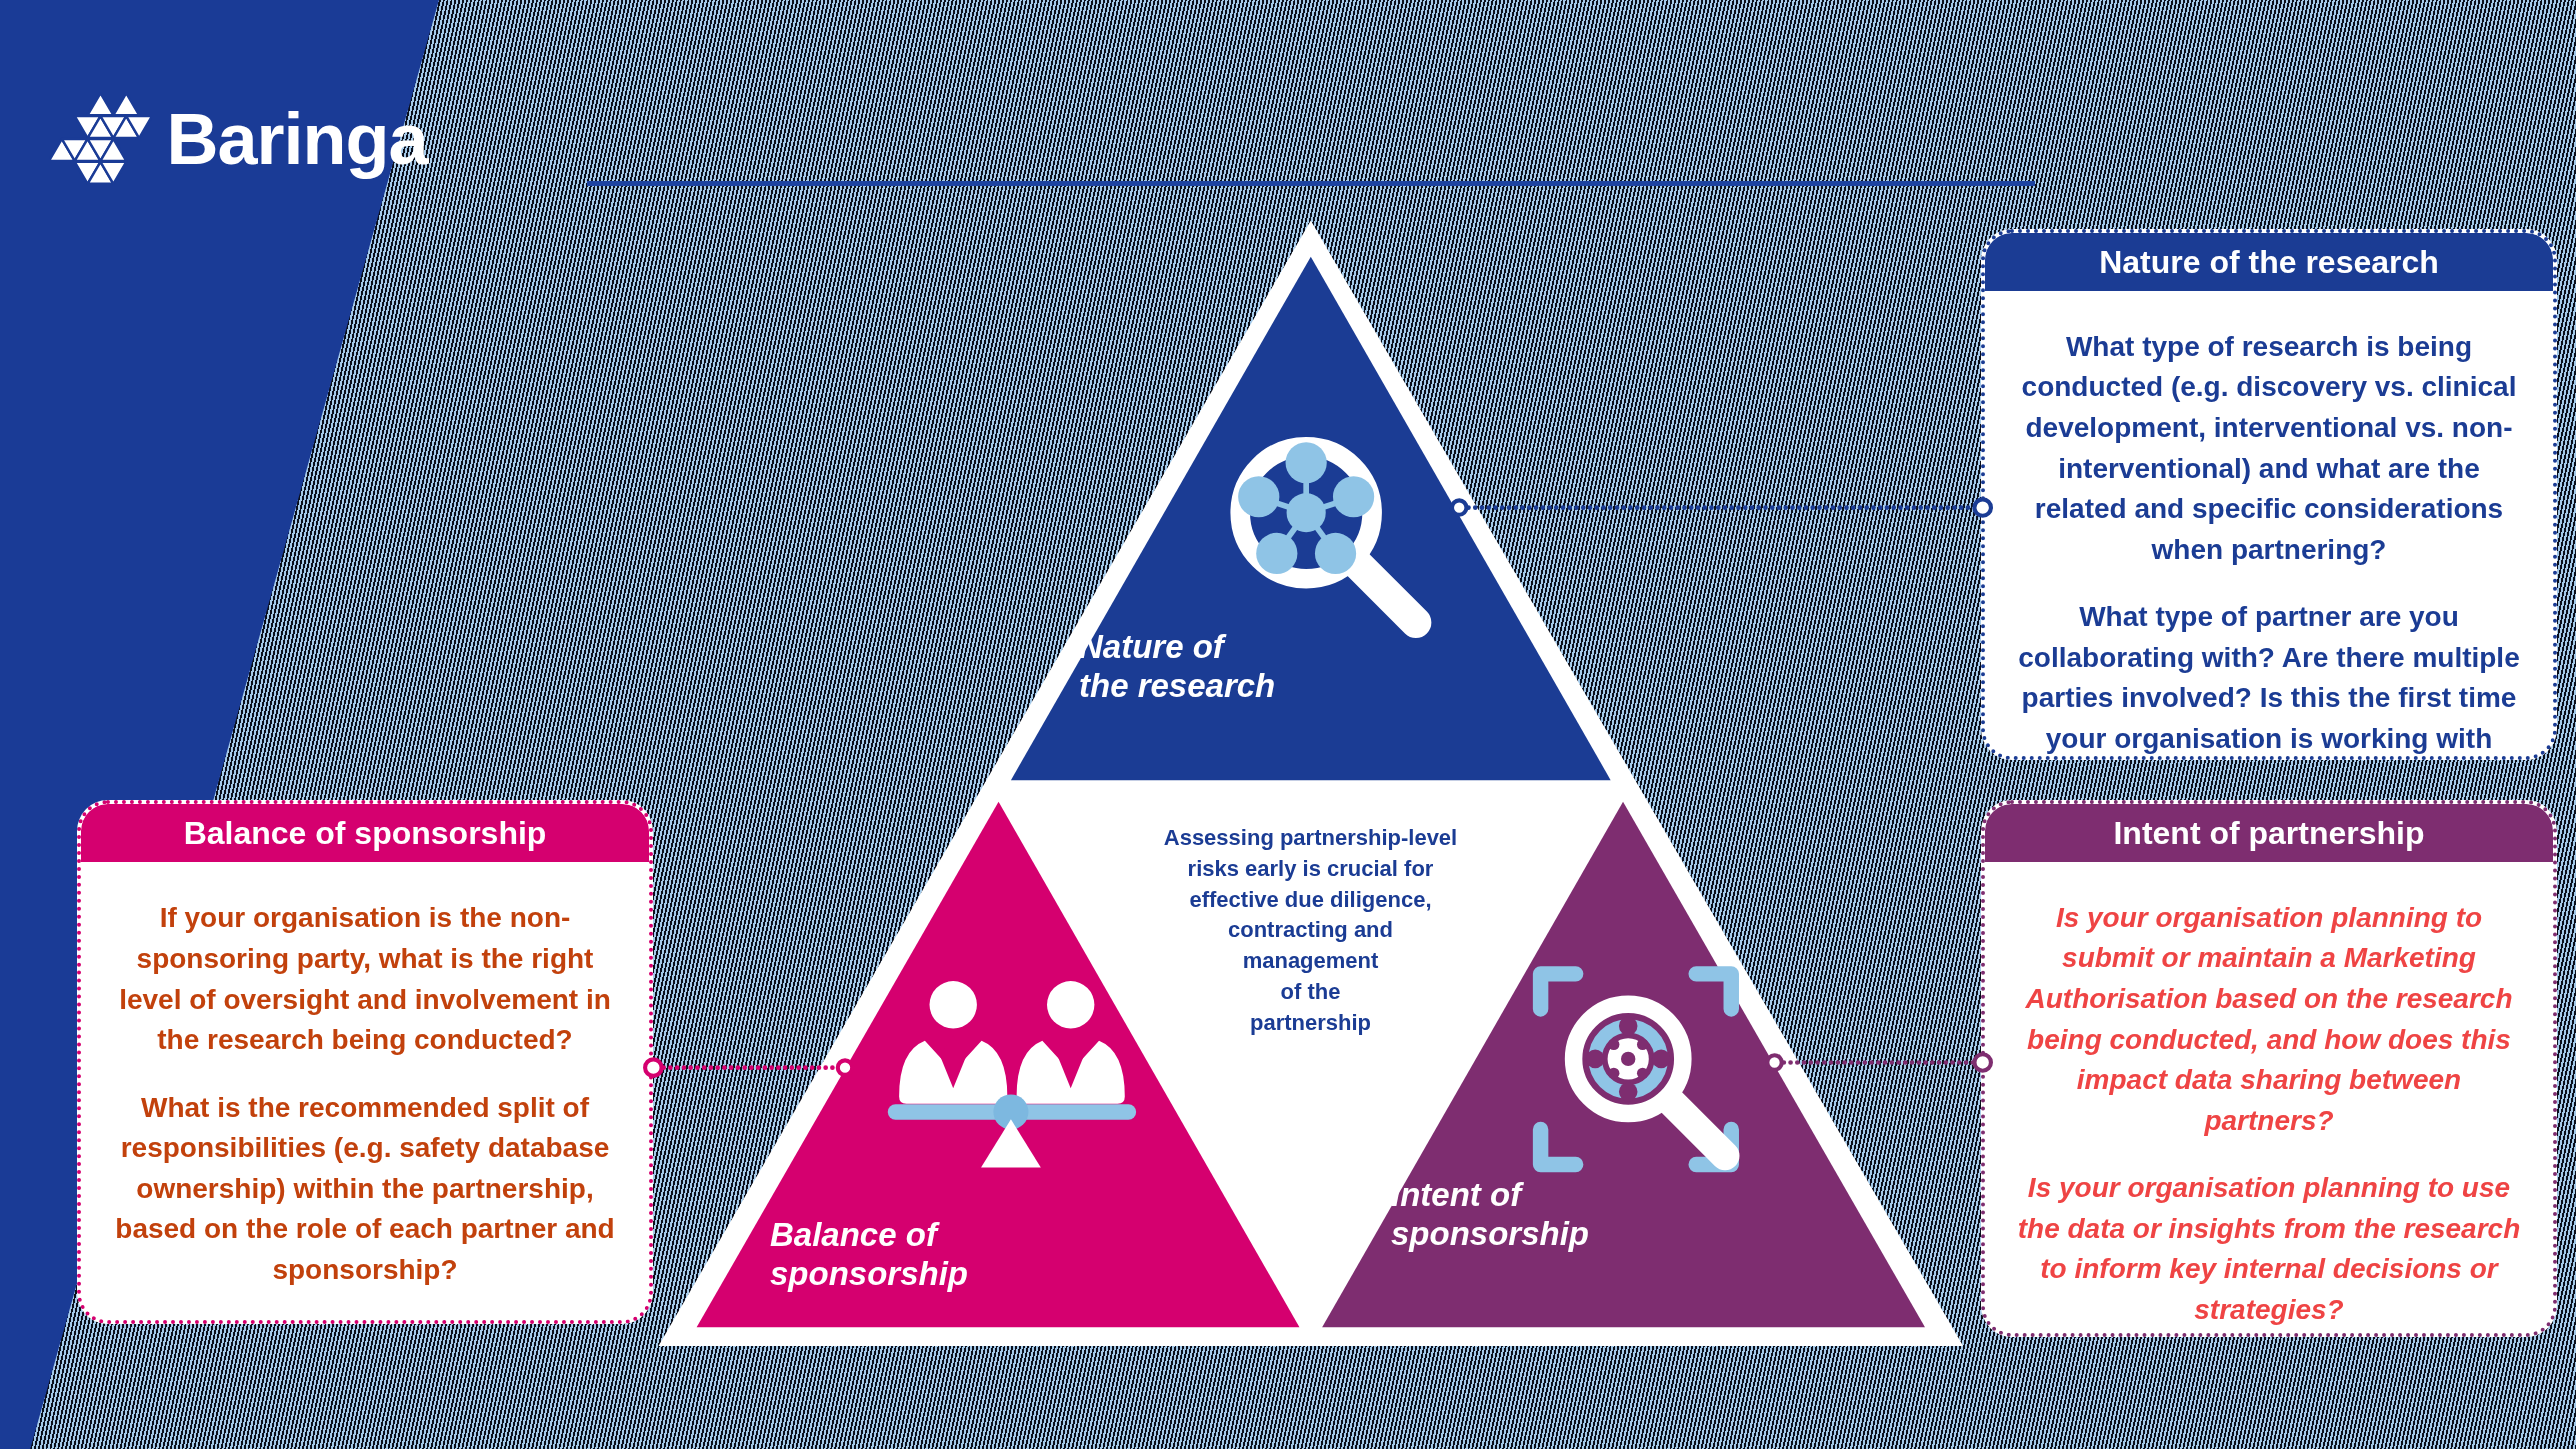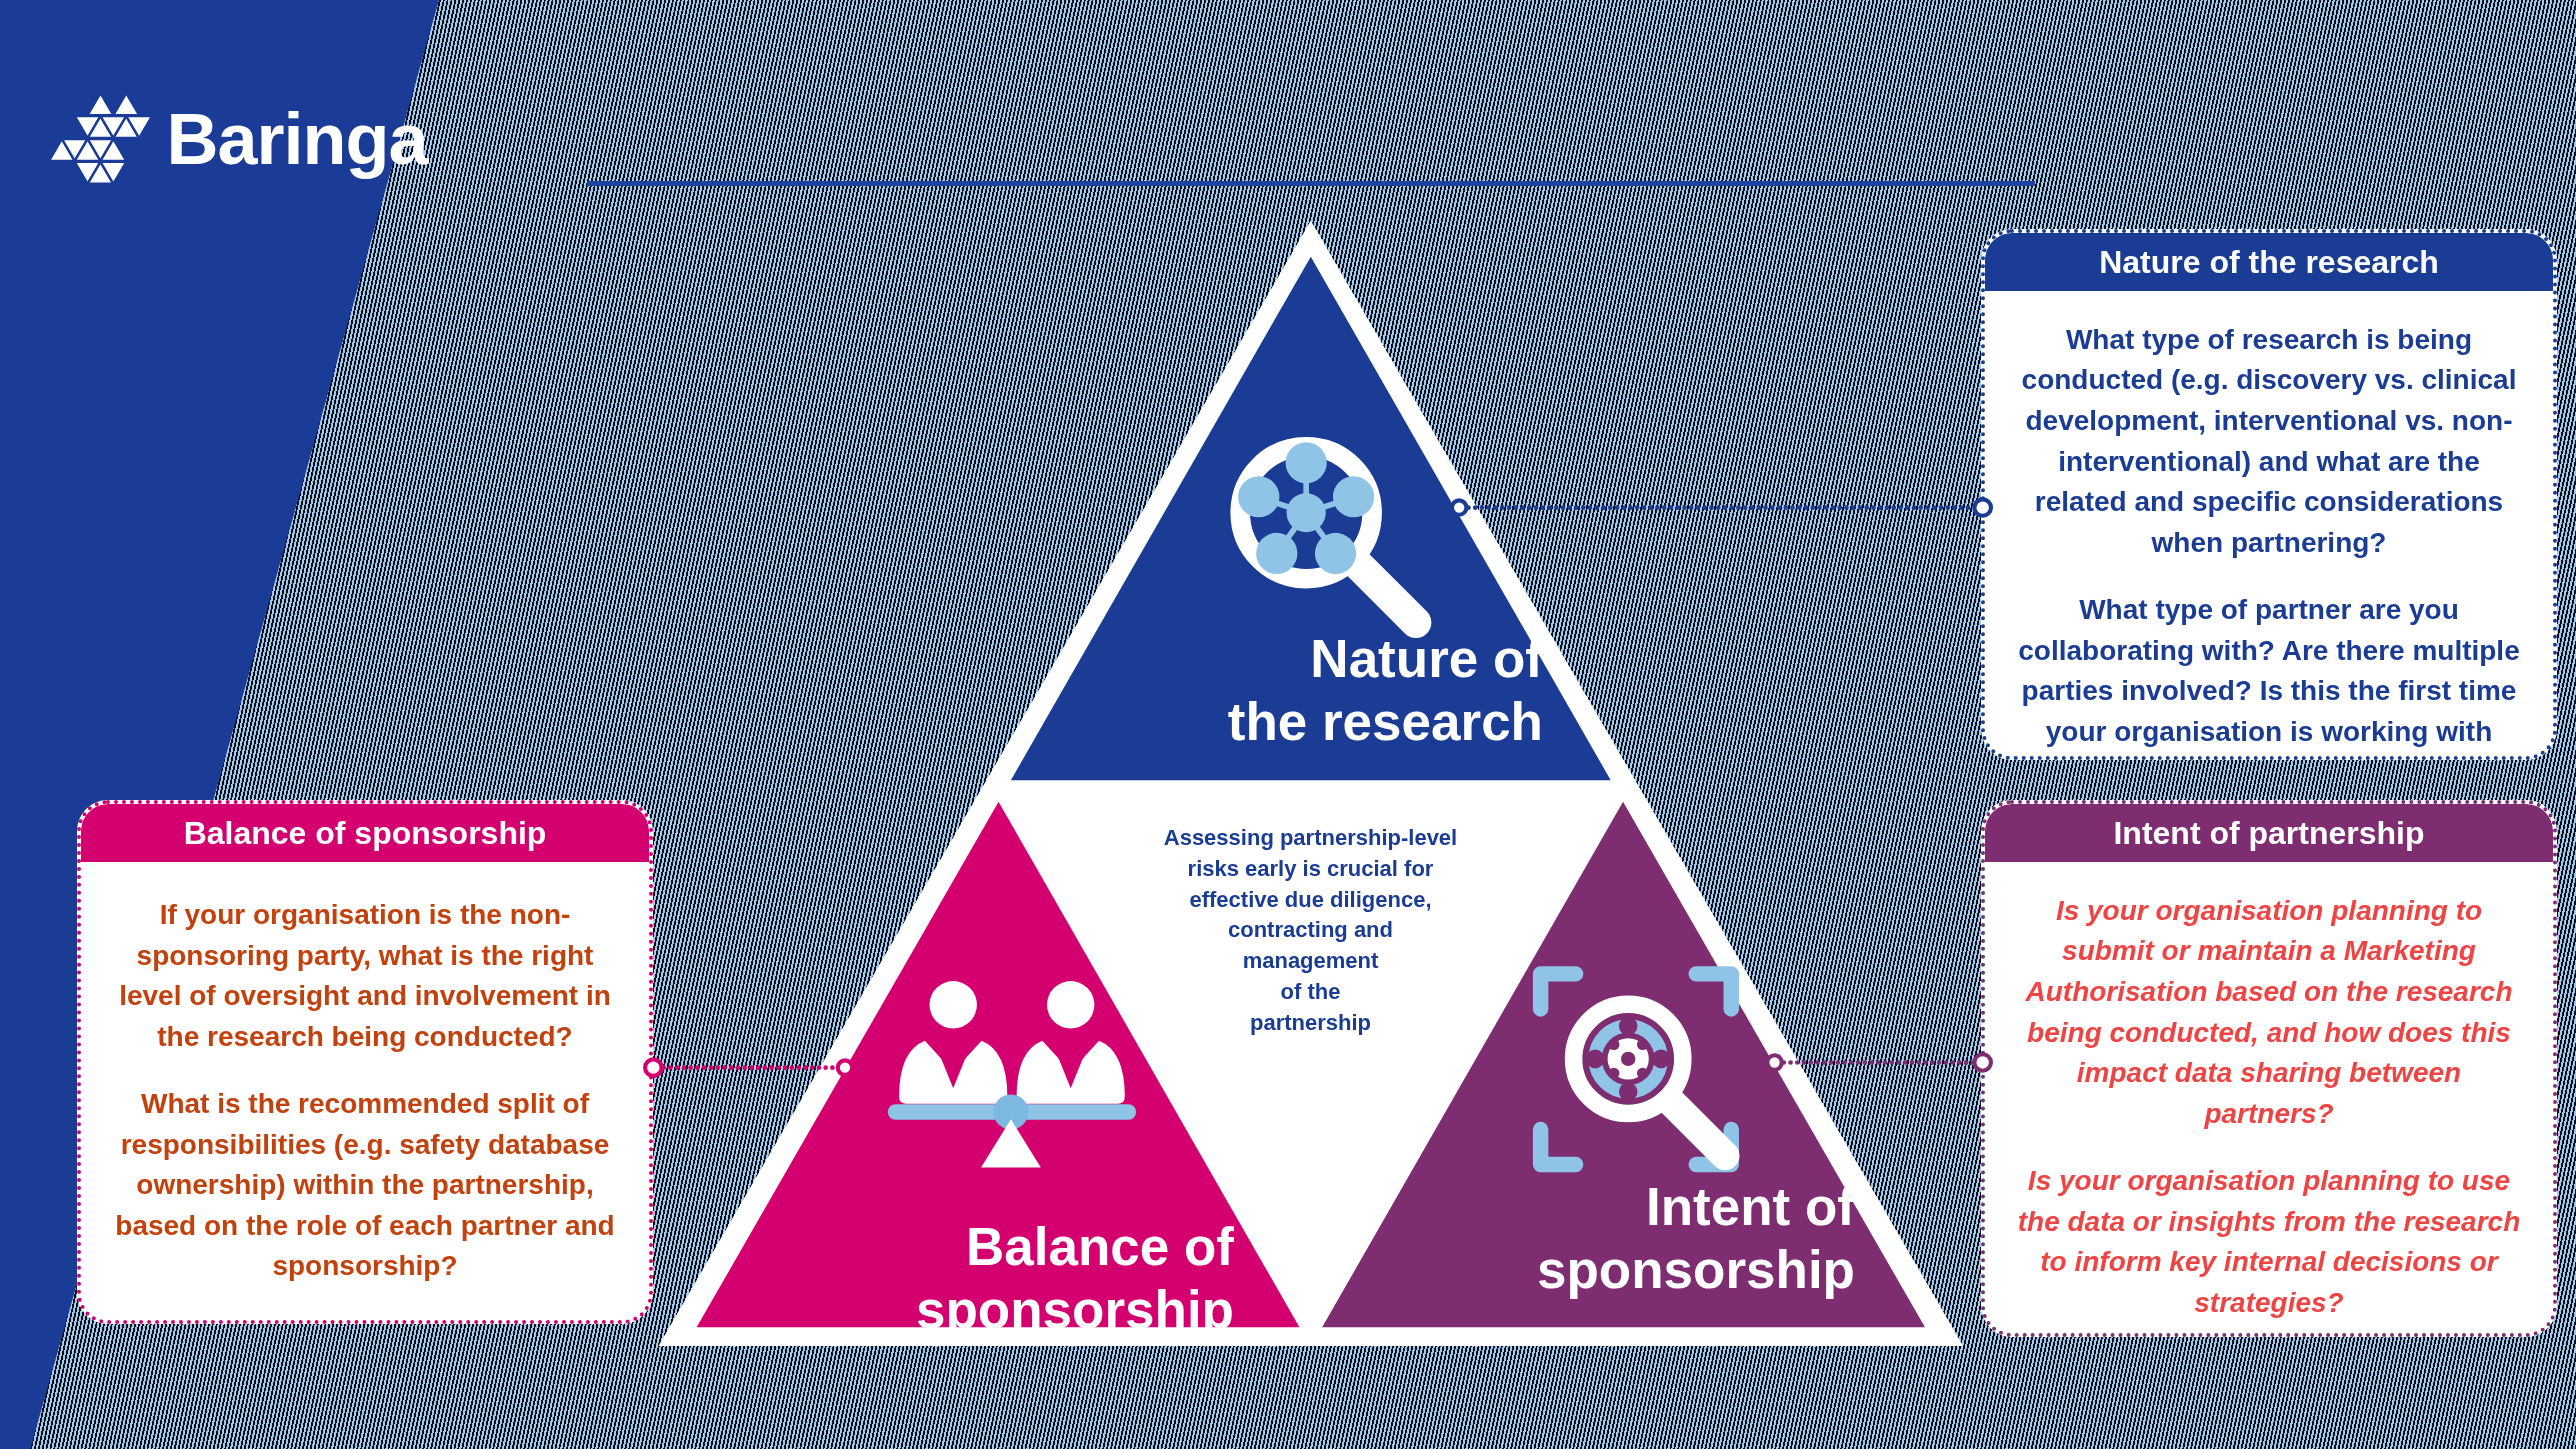--- a/index.html
+++ b/index.html
@@ -22,22 +22,22 @@
     position:absolute;left:587px;top:101px;width:1448px;text-align:center;
     color:#1b3c94;font-size:65px;letter-spacing:-0.5px;white-space:nowrap;
   }
   .title-underline{
     position:absolute;left:587px;top:181px;width:1448px;height:4.6px;background:#1d43a0;
   }
   
   .tri-layer{position:absolute;left:0;top:0;}
   
   .tri-label{
-    position:absolute;width:464px;text-align:right;color:#ffffff;
-    font-size:53px;line-height:1.18;white-space:pre-line;
+    position:absolute;width:464px;text-align:left;color:#ffffff;
+    font-size:33px;line-height:1.18;white-space:pre-line;font-style:italic;
   }
   .label-nature{left:1079px;top:628px;}
   .label-balance{left:770px;top:1216px;}
   .label-intent{left:1391px;top:1176px;}
   .center-text{
     position:absolute;left:1053px;top:823px;width:515px;text-align:center;
     color:#1b3c94;font-size:22px;line-height:1.4;white-space:pre-line;
   }
   
   .callout{
@@ -49,21 +49,21 @@
   .callout-intent{left:1981px;top:800px;height:537px;border:4.1px dotted #7e2d70;}
   .callout-header{
     height:58px;flex:0 0 auto;display:flex;align-items:center;justify-content:center;
     color:#ffffff;font-size:32px;border-radius:26px 26px 0 0;
   }
   .callout-nature .callout-header{background:#1b3c94;}
   .callout-balance .callout-header{background:#d5006f;}
   .callout-intent .callout-header{background:#7e2d70;}
   .callout-body{
     flex:1 1 auto;display:flex;flex-direction:column;justify-content:center;
-    padding:15.5px 27px;text-align:center;font-size:28px;line-height:1.45;
+    padding:15.5px 27px;text-align:center;font-size:28px;line-height:1.45;margin-top:7px;
   }
   .callout-nature .callout-body{color:#1b3c94;}
   .callout-balance .callout-body{color:#c2410c;}
   .callout-intent .callout-body{color:#ef4444;font-style:italic;}
   .callout-body p{margin:13.4px 0;}
 </style>
 </head>
 <body>
 
 <div class="canvas">

